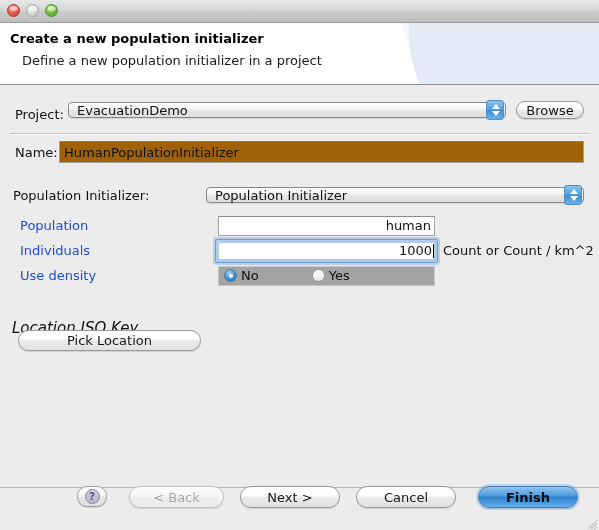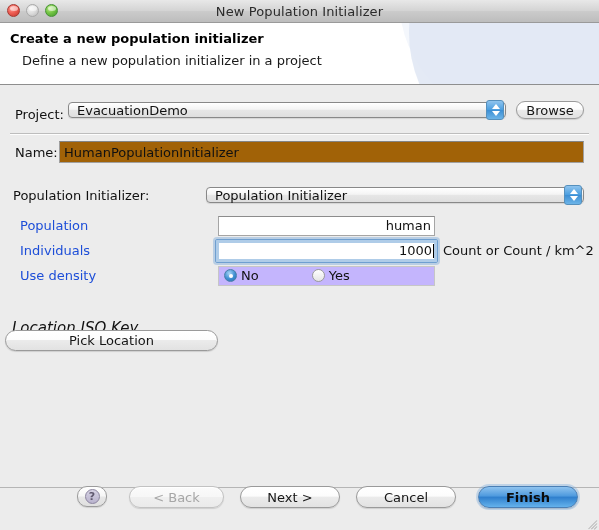--- a/index.html
+++ b/index.html
@@ -326,21 +326,21 @@
     left: 443px;
     font-size: 13px;
     color: #111;
     white-space: nowrap;
   }
   .radio-group {
     position: absolute;
     left: 218px;
     width: 217px;
     height: 20px;
-    background: #c4b5fd;
+    background: #a3a3a3;
     border: 1px solid #c6c6c6;
     box-sizing: border-box;
     display: flex;
     align-items: center;
   }
   .radio-item {
     display: flex;
     align-items: center;
     font-size: 13px;
     color: #111;
@@ -375,23 +375,23 @@
   .lbl-isokey {
     position: absolute;
     left: 12px;
     top: 234px;
     font-size: 15px;
     color: #111;
     font-style: italic;
   }
   #pick-location-btn {
     position: absolute;
-    left: 5px;
+    left: 18px;
     top: 245px;
-    width: 213px;
+    width: 183px;
     height: 21px;
   }
 
   
   .footer-divider {
     position: absolute;
     left: 0;
     bottom: 42px;
     width: 599px;
     height: 1px;
@@ -480,21 +480,20 @@
 <body>
 
 <div class="window">
 
   <div class="titlebar">
     <div class="traffic">
       <div class="light light-close"></div>
       <div class="light light-min"></div>
       <div class="light light-zoom"></div>
     </div>
-    <div class="window-title">New Population Initializer</div>
   </div>
 
   <div class="header">
     <div class="header-deco2"></div>
     <div class="header-deco"></div>
     <div class="header-title">Create a new population initializer</div>
     <div class="header-sub">Define a new population initializer in a project</div>
   </div>
 
   <div class="body">

